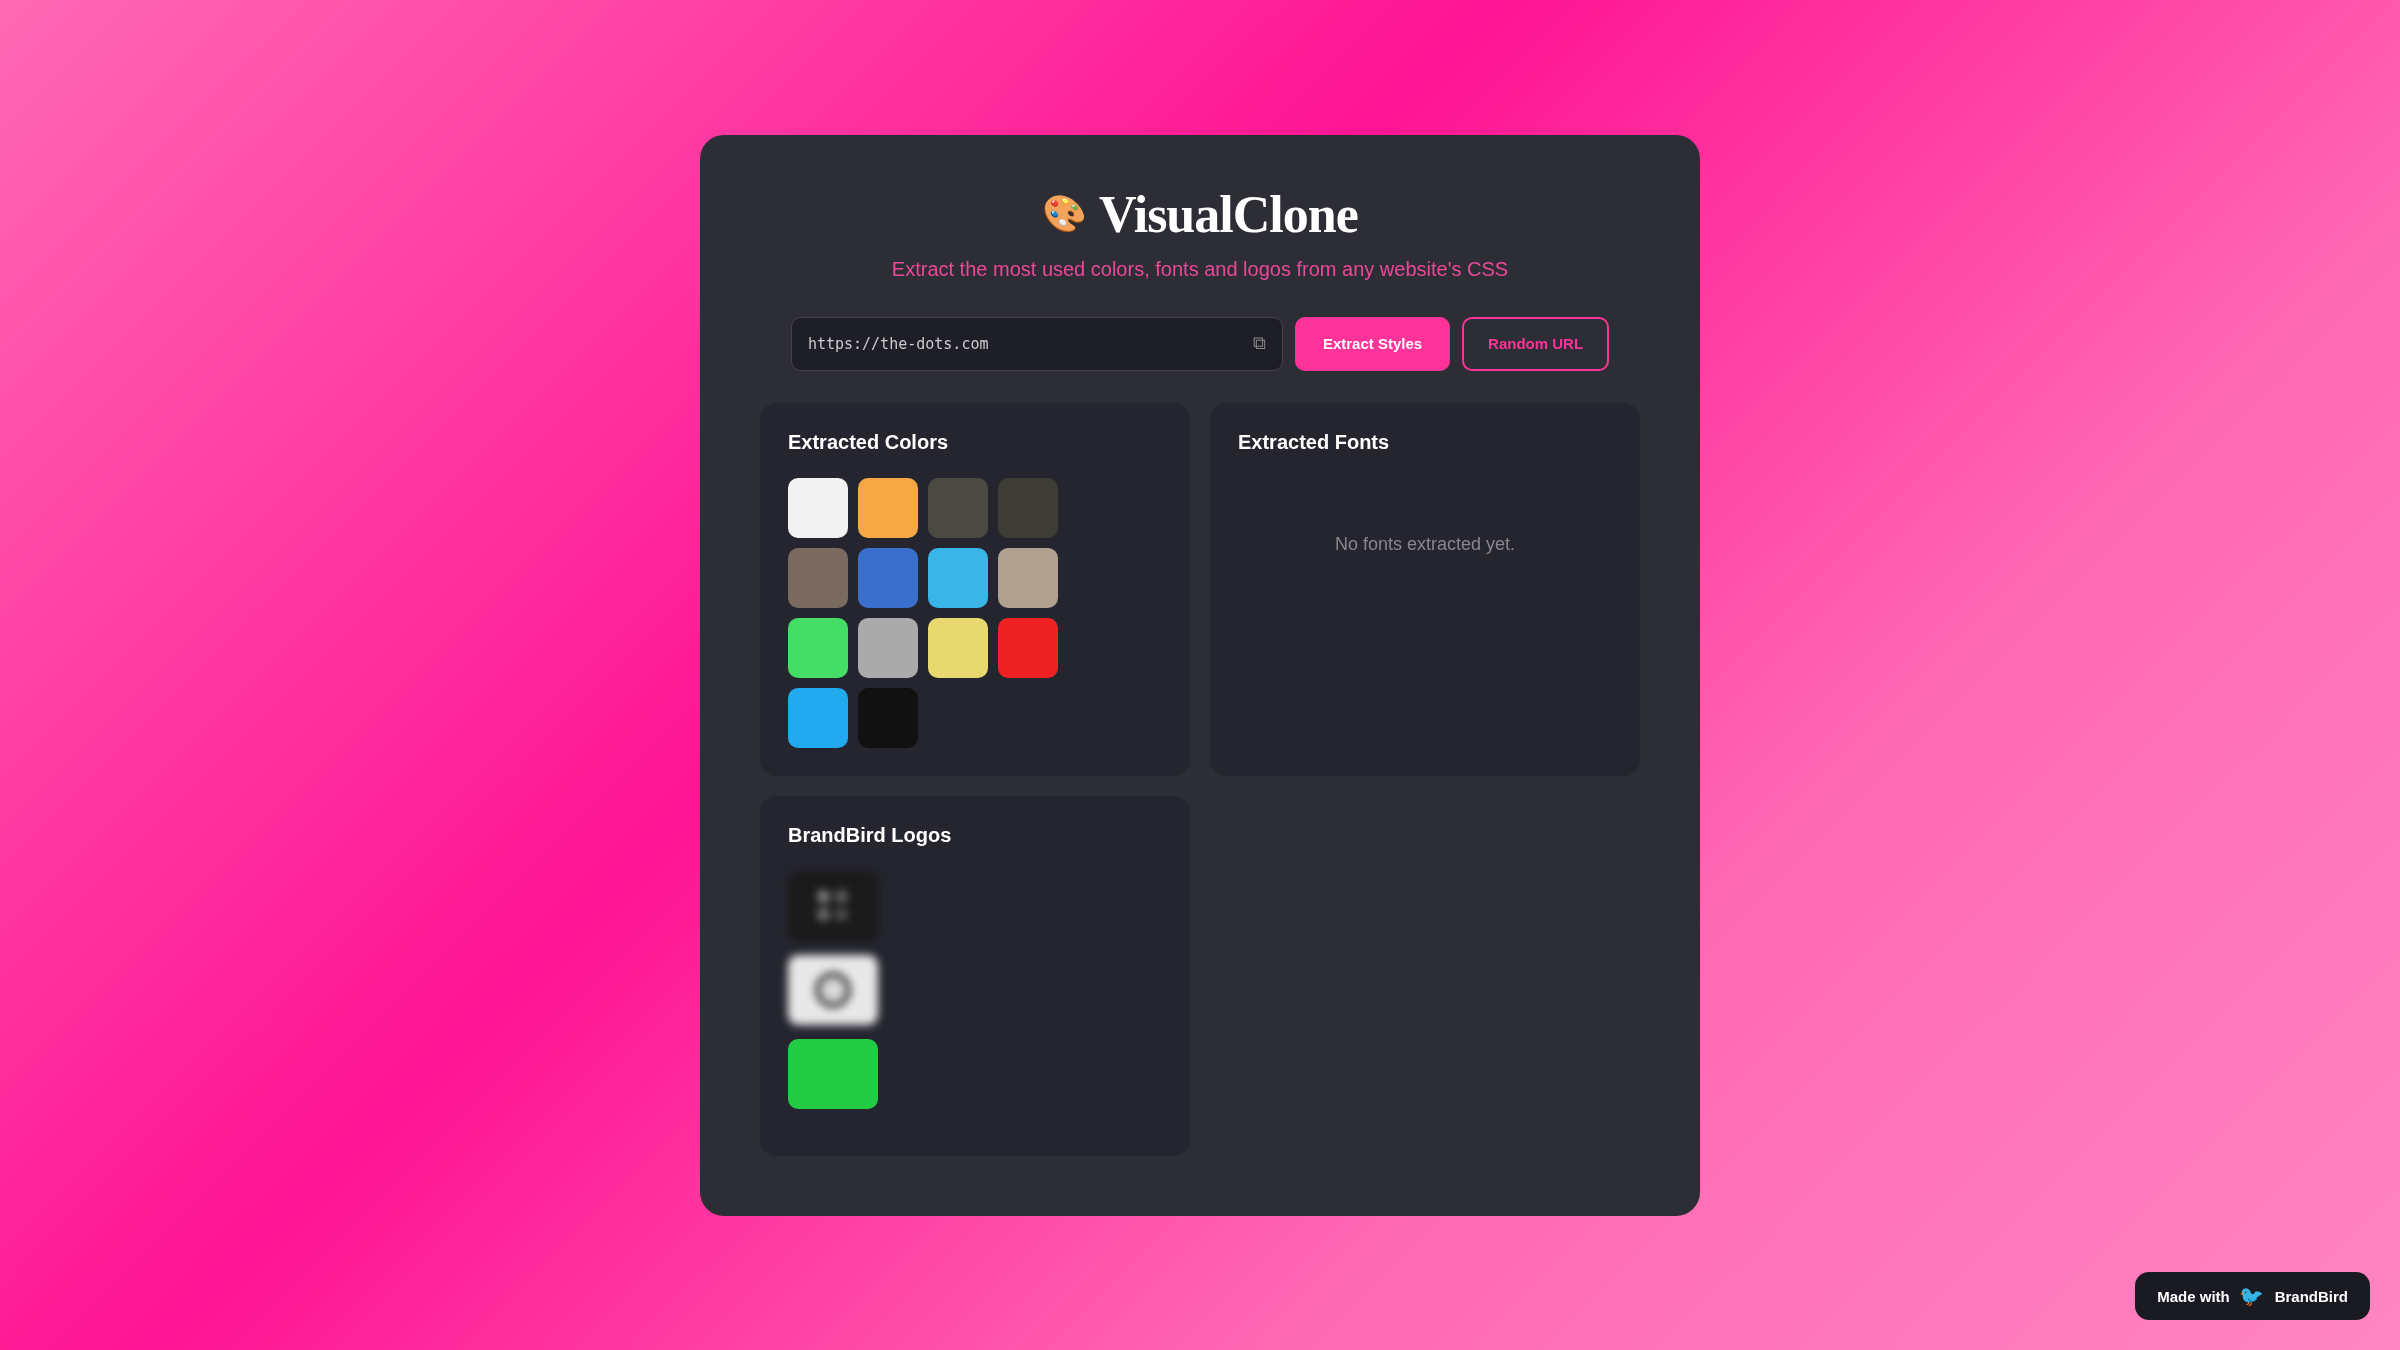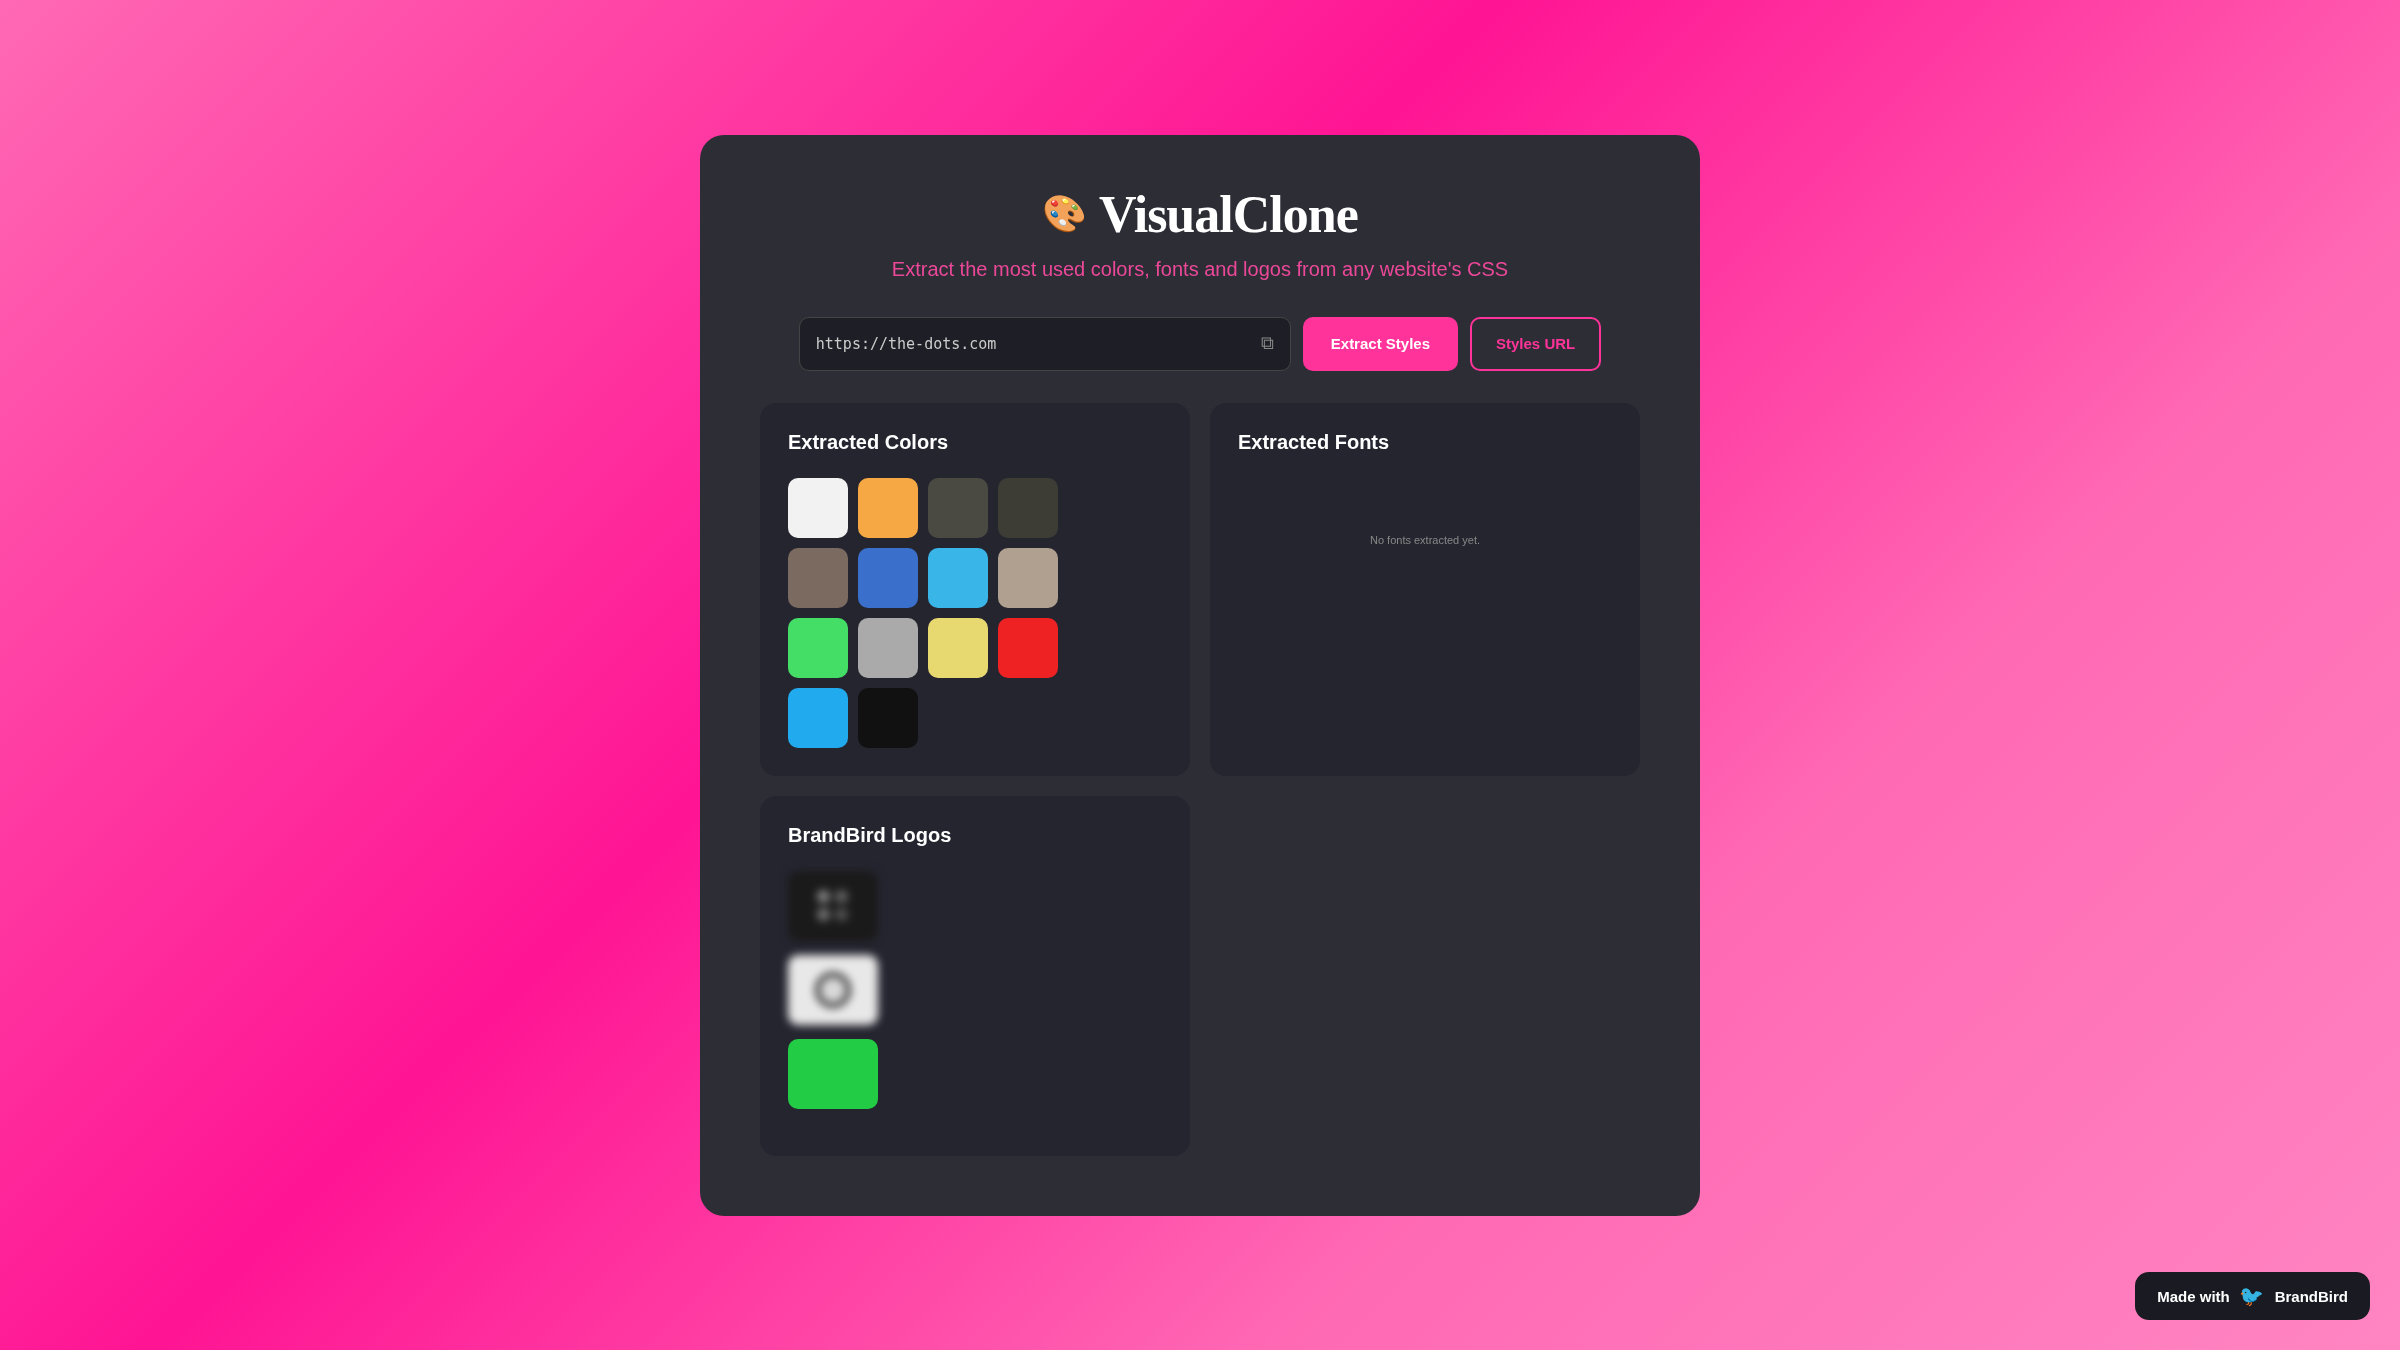--- a/index.html
+++ b/index.html
@@ -146,21 +146,21 @@
     .color-swatch {
       width: 60px;
       height: 60px;
       border-radius: 10px;
       cursor: pointer;
     }
 
     
     .no-data-text {
       color: #888888;
-      font-size: 11px;
+      font-size: 18px;
       text-align: center;
       margin-top: 80px;
     }
 
     
     .logos-list {
       display: flex;
       flex-direction: column;
       gap: 14px;
       align-items: flex-start;
@@ -229,21 +229,21 @@
       </div>
       <p class="subtitle">Extract the most used colors, fonts and logos from any website's CSS</p>
     </div>
 
     <div class="url-row">
       <div class="url-input-wrapper">
         <input class="url-input" type="text" value="https://the-dots.com" style="">
         <span class="clipboard-icon">⧉</span>
       </div>
       <button class="btn-extract">Extract Styles</button>
-      <button class="btn-random">Styles URL</button>
+      <button class="btn-random">Random URL</button>
     </div>
 
     <div class="panels">
 
       <div class="panel">
         <div class="panel-title">Extracted Colors</div>
         <div class="color-grid" id="color-grid">
         <div class="color-swatch" title="#f2f2f2" style="background: rgb(242, 242, 242);"></div>
             <div class="color-swatch" title="#f5a843" style="background: rgb(245, 168, 67);"></div>
             <div class="color-swatch" title="#4a4a42" style="background: rgb(74, 74, 66);"></div>

